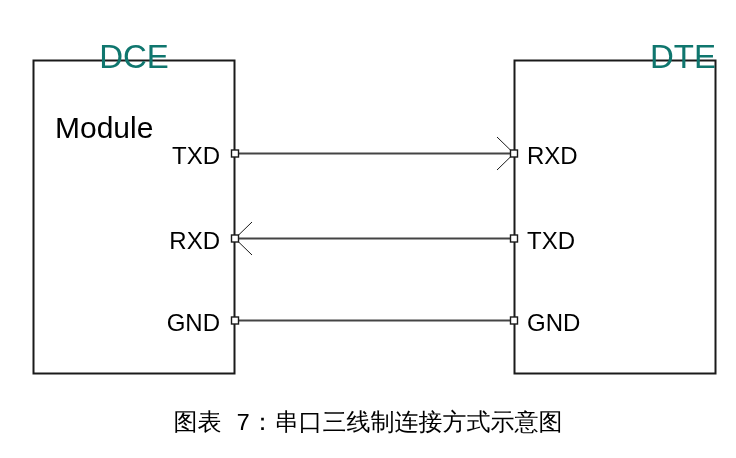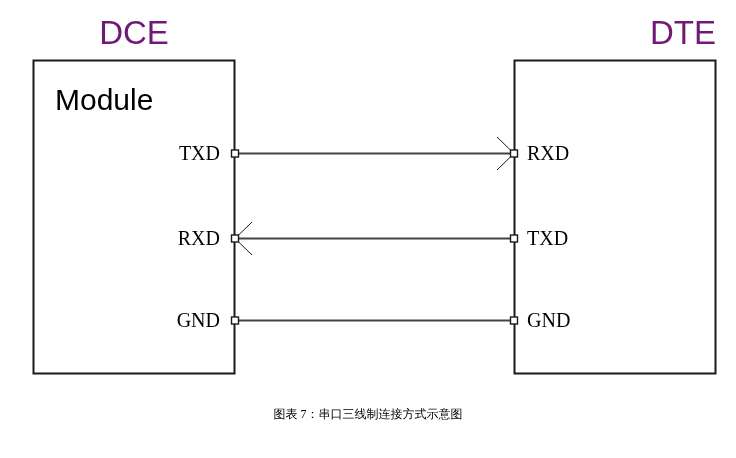--- a/index.html
+++ b/index.html
@@ -19,52 +19,54 @@
     position: absolute;
     left: 0;
     top: 0;
     width: 736px;
     height: 458px;
   }
   .box-title {
     position: absolute;
     font-family: "Liberation Sans", sans-serif;
     font-size: 33px;
-    color: #701a75;
+    color: #0f766e;
     white-space: nowrap;
     letter-spacing: 0px;
+    margin-top: 24px;
   }
   .inner-label {
     position: absolute;
     font-family: "Liberation Sans", sans-serif;
     font-size: 30px;
     color: #000000;
     white-space: nowrap;
+    margin-top: 28px;
   }
   .pin-label {
     position: absolute;
-    font-family: Liberation Serif, serif;
-    font-size: 20px;
+    font-family: Liberation Sans, sans-serif;
+    font-size: 24px;
     color: #000000;
     white-space: nowrap;
   }
   .pin-label.right-align {
     text-align: right;
   }
   .pin-label.left-align {
     text-align: left;
   }
   #figure-caption {
     position: absolute;
     left: 0;
     top: 406px;
     width: 736px;
     text-align: center;
-    font-family: Liberation Serif, serif;
-    font-size: 12px;
+    font-family: Liberation Mono, monospace;
+    font-size: 24px;
     color: #000000;
     white-space: nowrap;
   }
 </style>
 </head>
 <body>
 
 <div id="root">
 
   <svg id="diagram-svg" viewBox="0 0 736 458">

